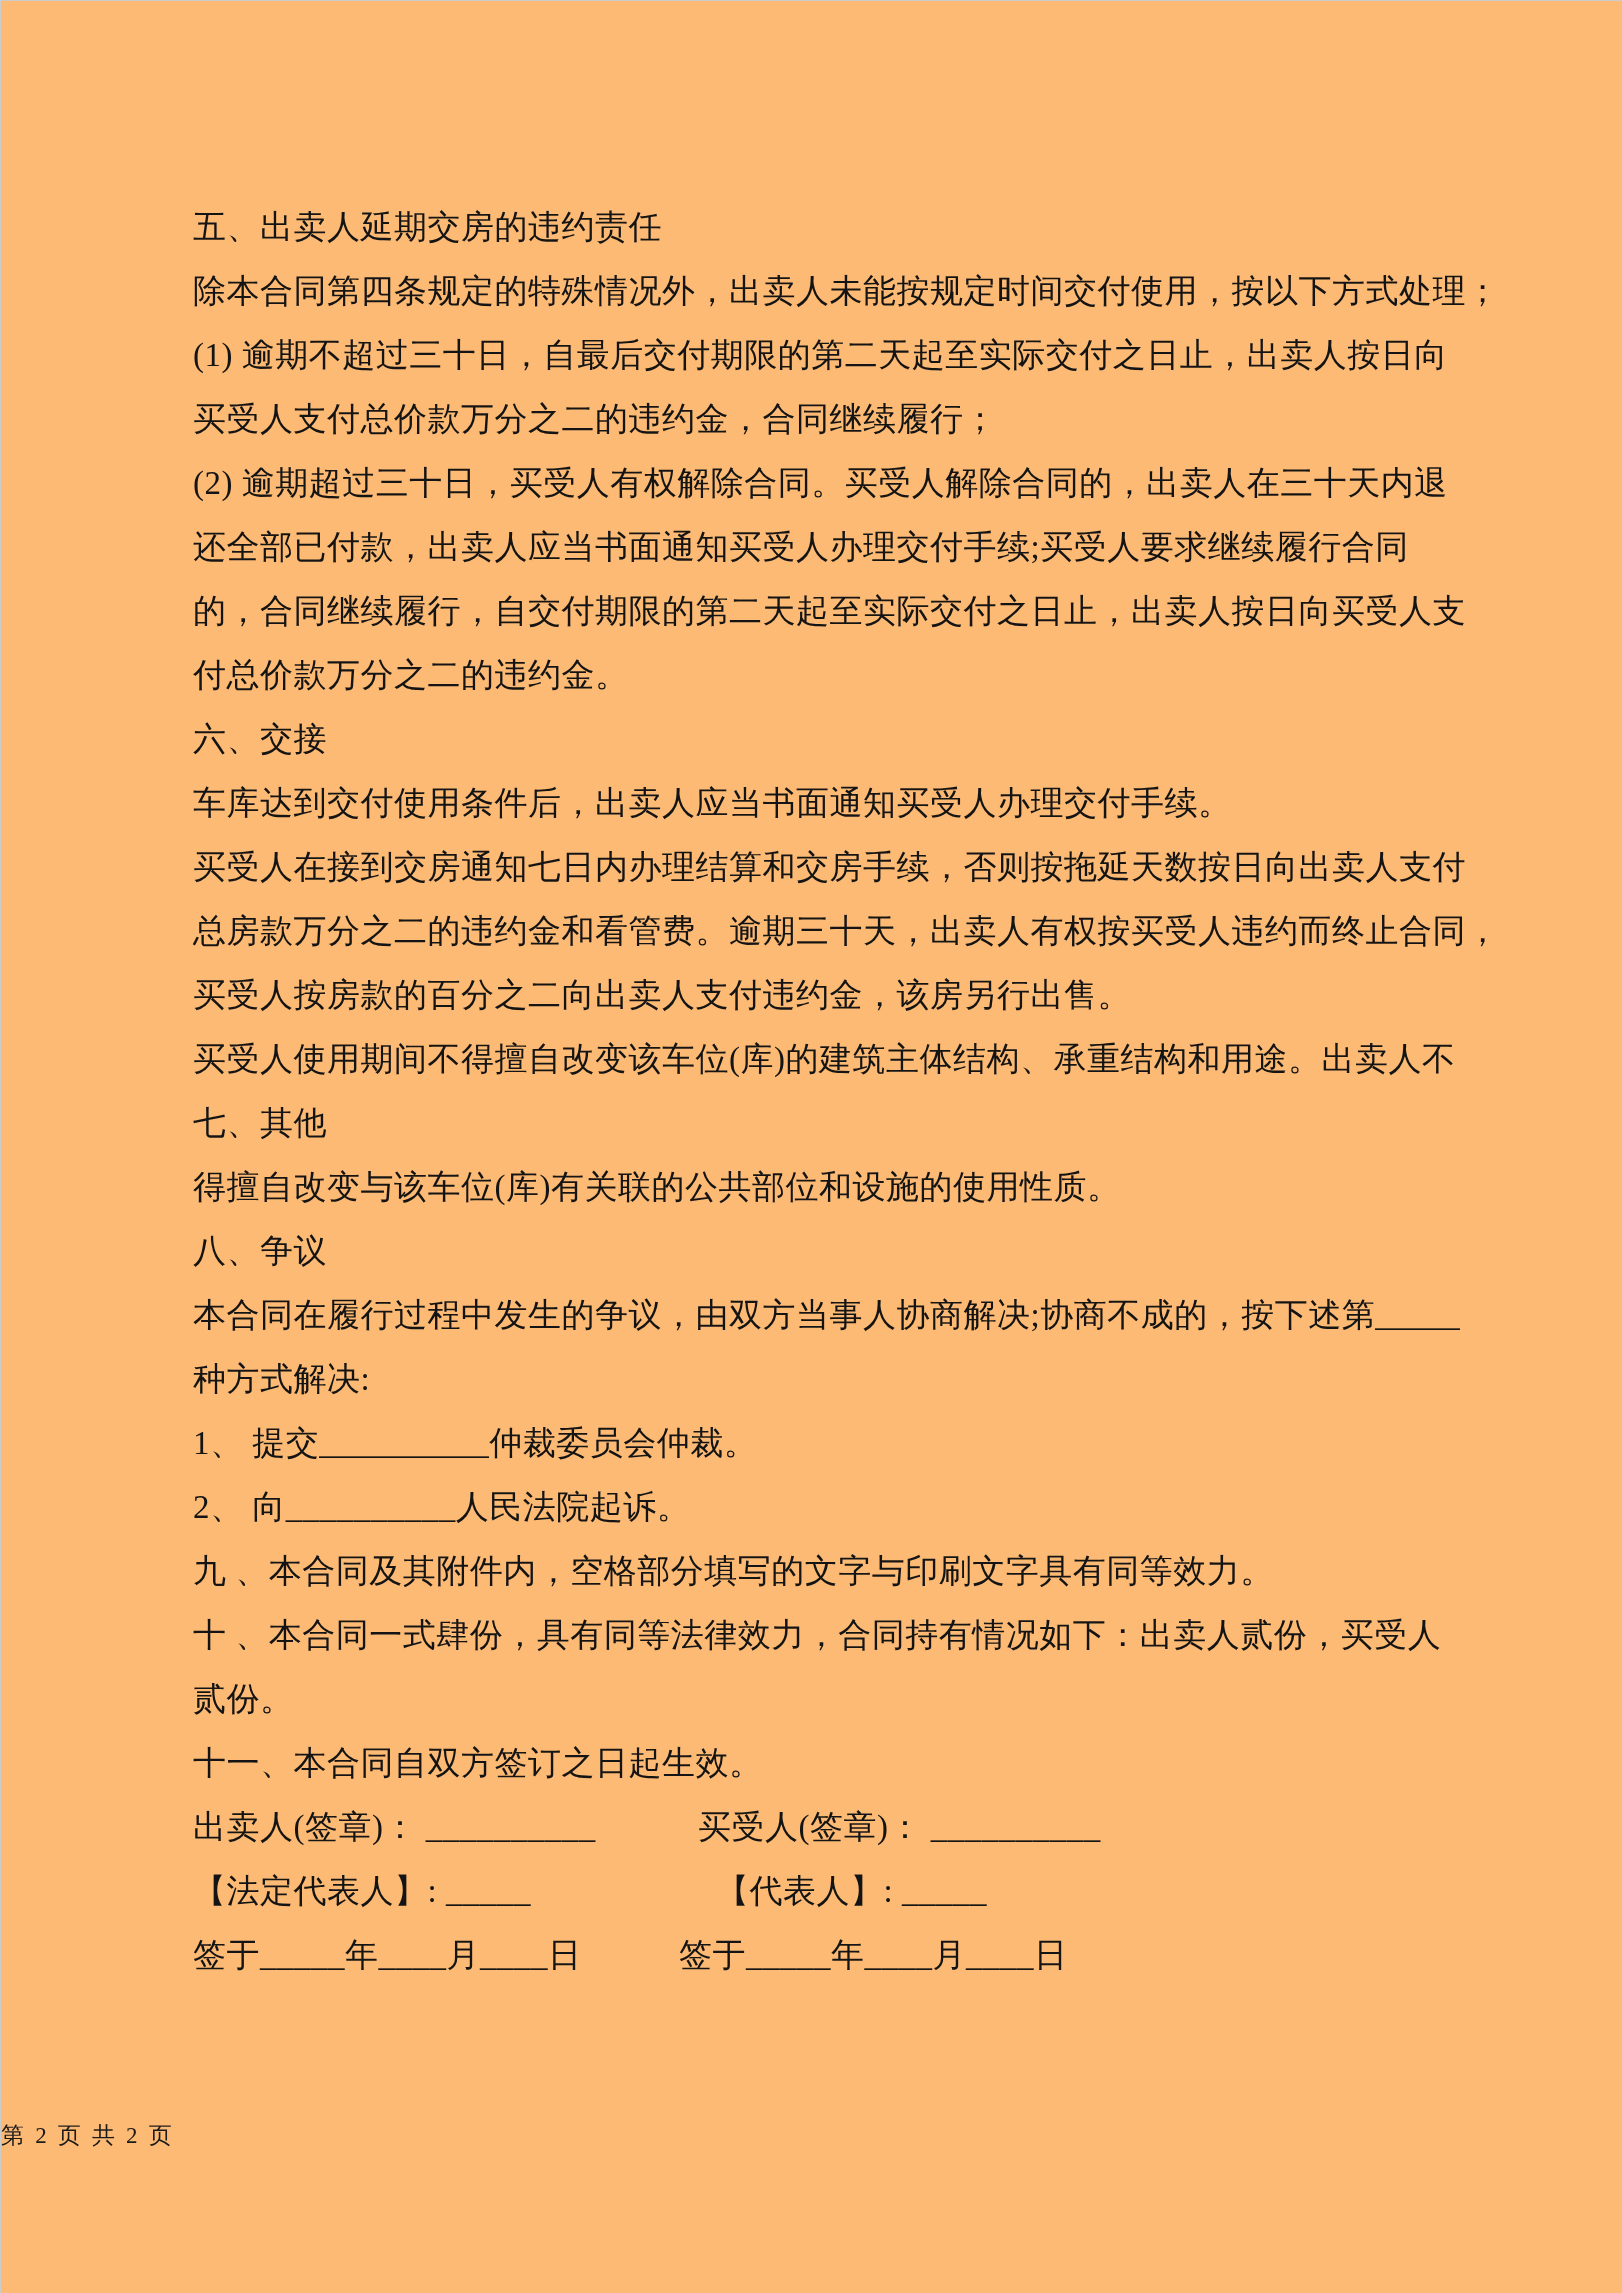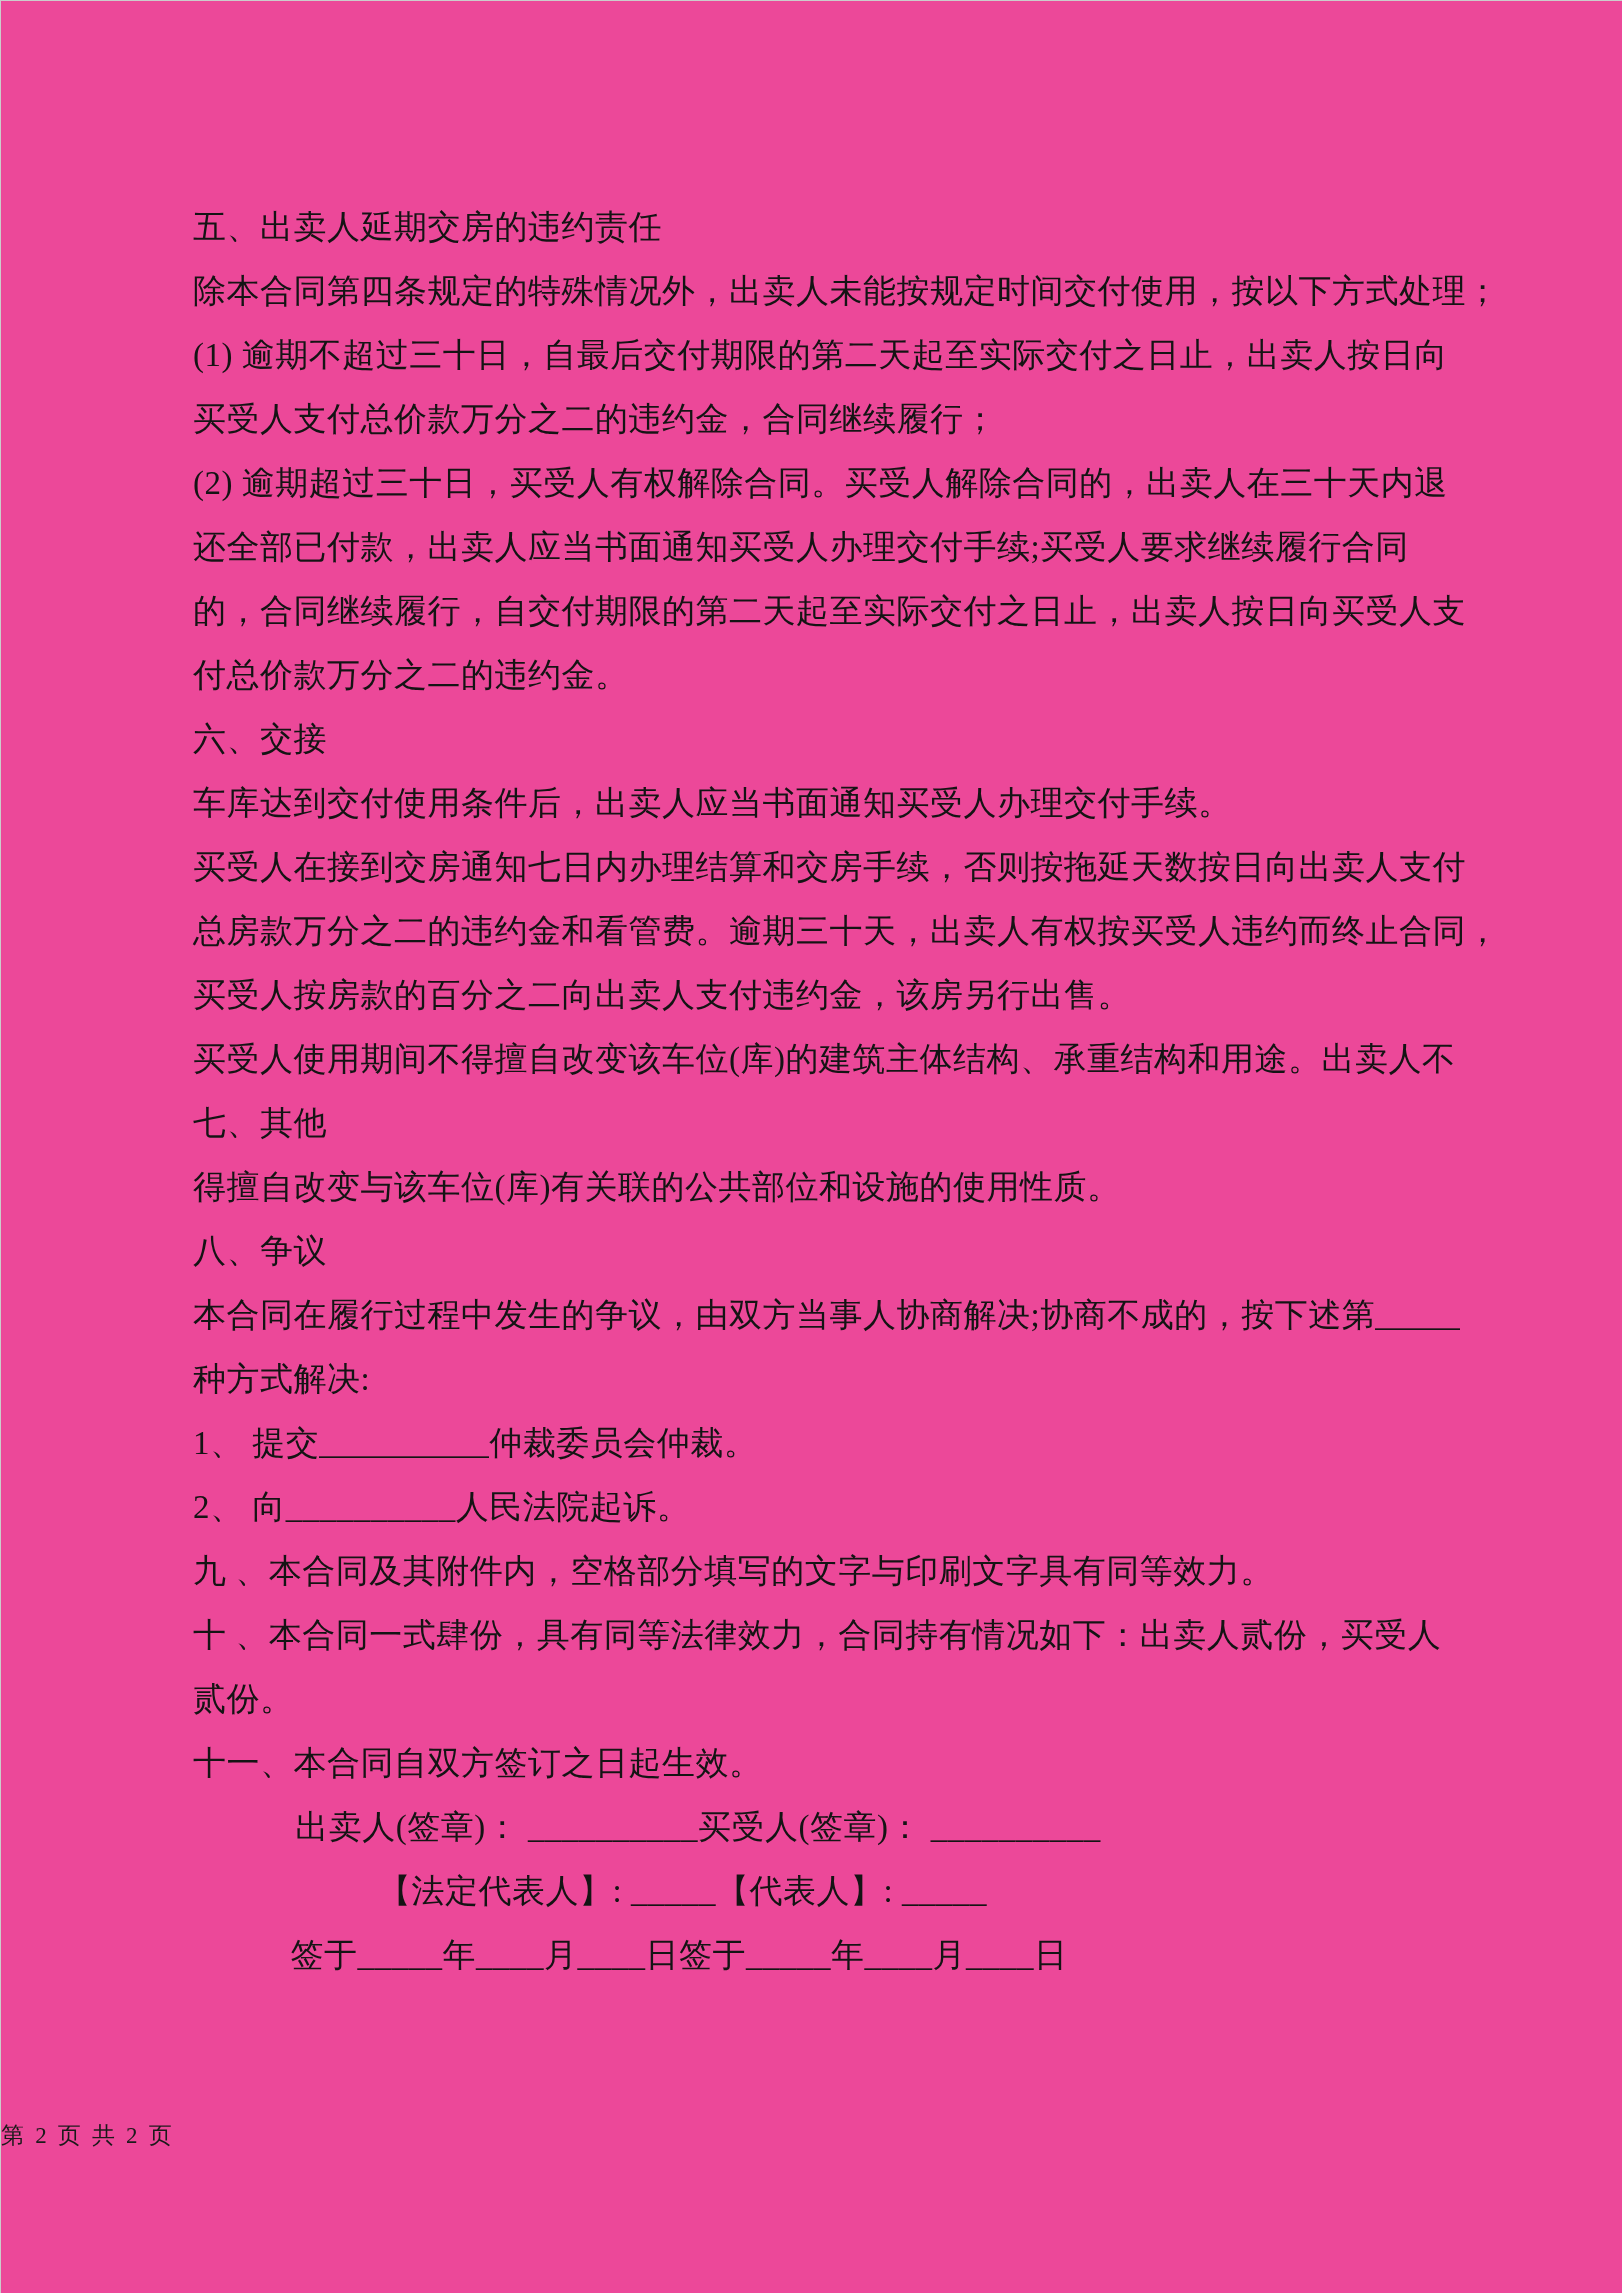--- a/index.html
+++ b/index.html
@@ -4,21 +4,21 @@
 <style>
   html, body {
     margin: 0;
     padding: 0;
     background: #ffffff;
   }
   .page {
     position: relative;
     width: 1623px;
     height: 2294px;
-    background: #ec4899;
+    background: #fdba74;
     box-sizing: border-box;
     border: 0.9px solid #cccccc;
     overflow: hidden;
     font-family: "Liberation Serif", "DejaVu Serif", serif;
     color: #141414;
   }
   .doc {
     position: absolute;
     left: 192px;
     top: 194px;
@@ -31,21 +31,20 @@
     white-space: pre;
     letter-spacing: 0.5px;
   }
   .sig-row {
     display: flex;
     font-size: 33px;
     line-height: 64px;
     height: 64px;
     white-space: pre;
     letter-spacing: 0.5px;
-    text-align: right;
   }
   .sig-row .cell {
     display: inline-block;
   }
   .row-seal .cell.left  { width: 505px; }
   .row-rep  .cell.left  { width: 523px; }
   .row-date .cell.left  { width: 486px; }
   .footer {
     position: absolute;
     left: 0;

